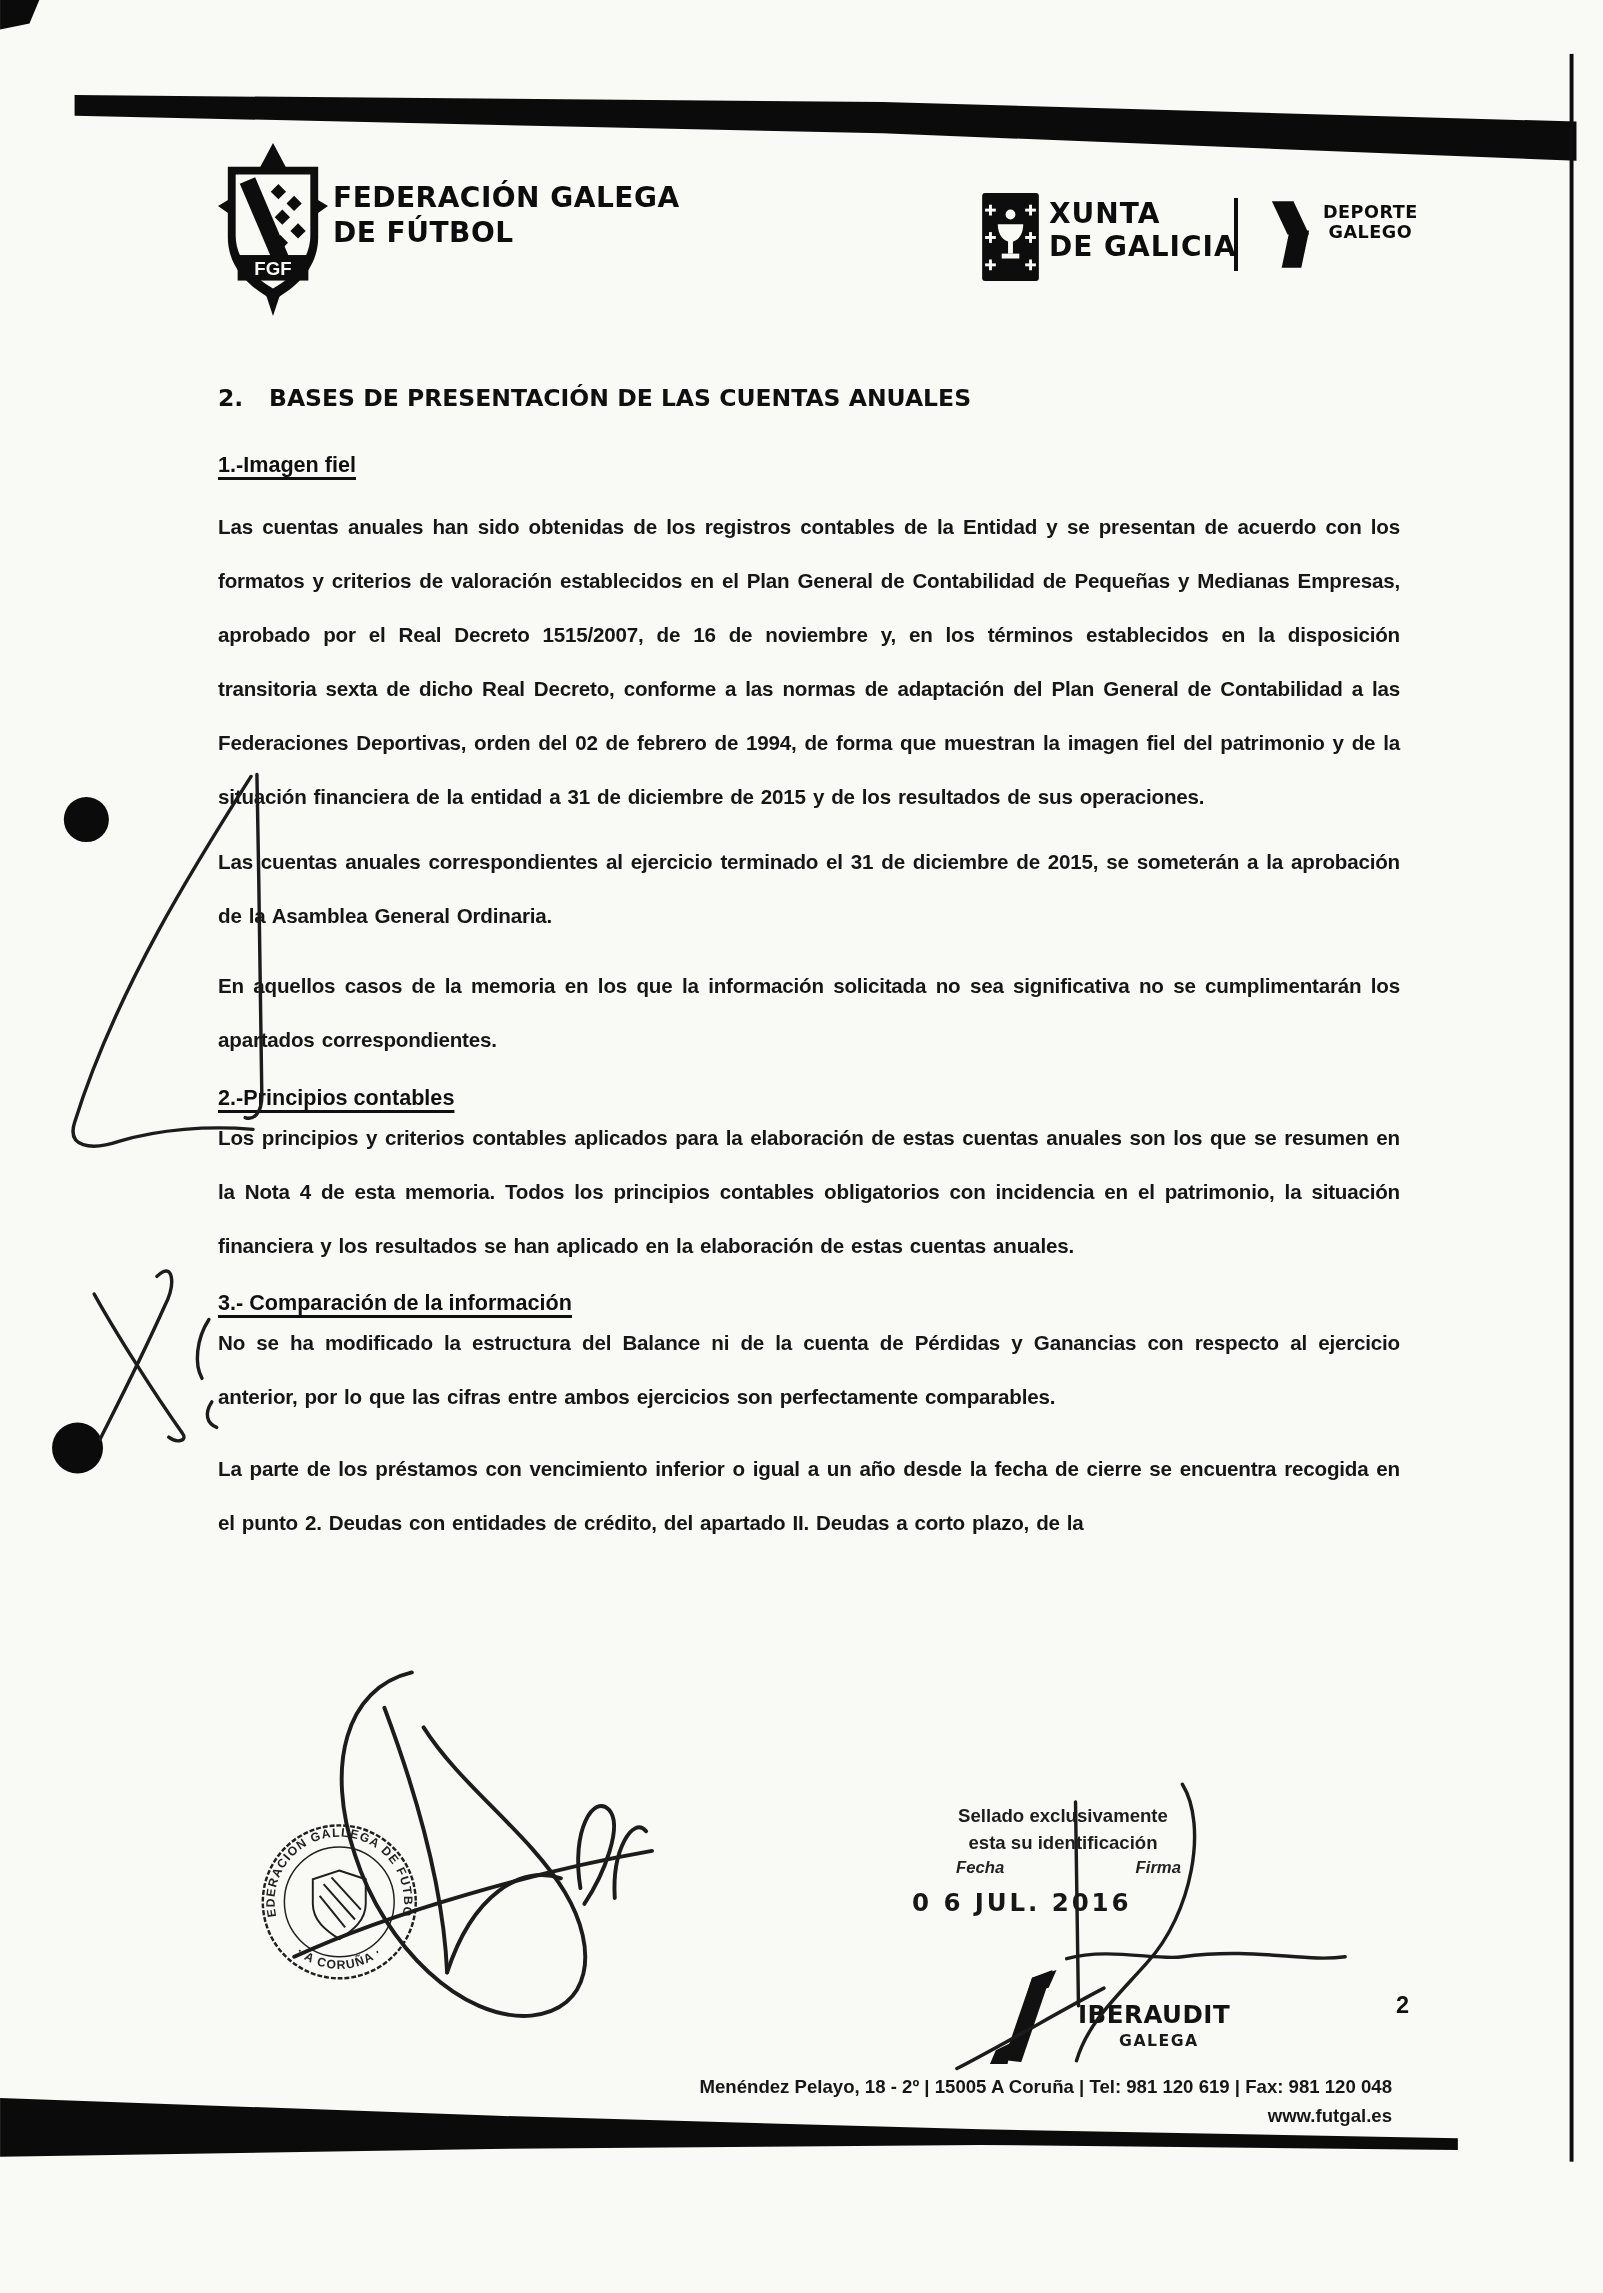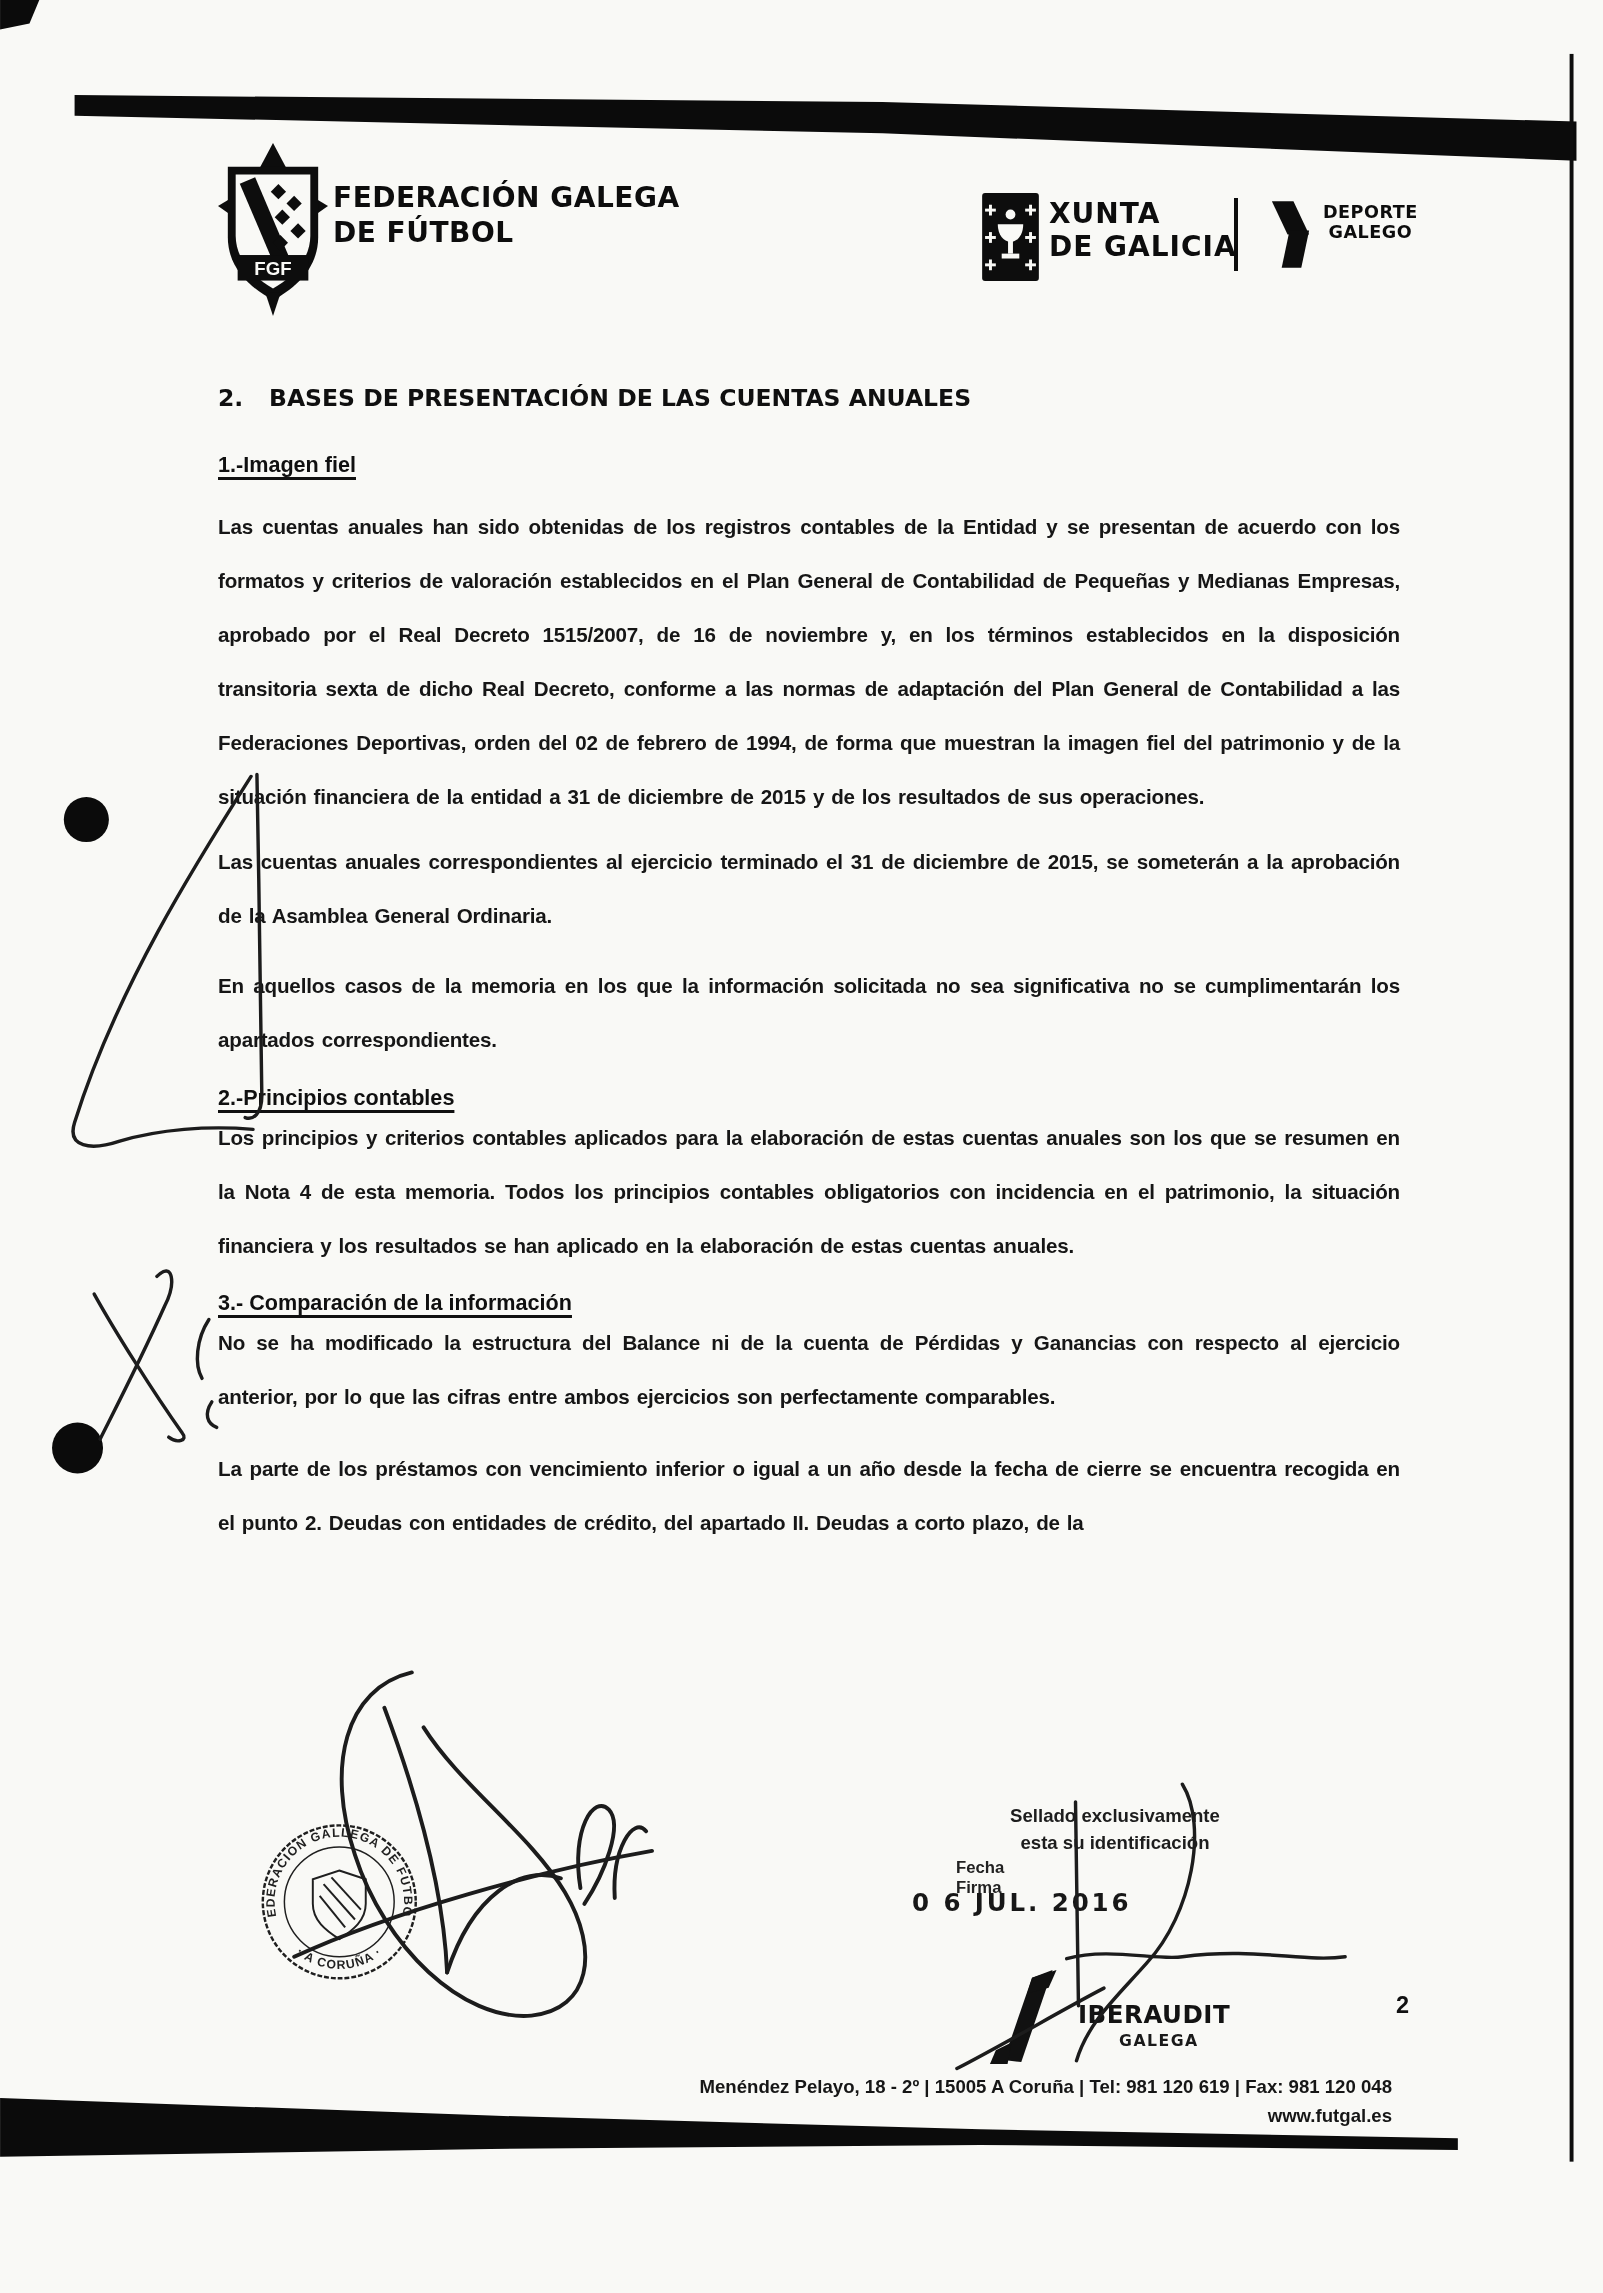--- a/index.html
+++ b/index.html
@@ -21,24 +21,24 @@
   .content{left:218px;top:384px;width:1182px;}
   .doc-title{font-family:"DejaVu Sans",sans-serif;font-weight:bold;font-size:23.5px;
     margin:0 0 40px 0;color:#101010;}
   .doc-title .num{display:inline-block;width:51px;}
   h2.sec{font-size:21.6px;font-weight:bold;margin:0 0 0 0;color:#101010;
     text-decoration:underline;text-underline-offset:4.9px;text-decoration-thickness:2.5px;}
   h2.h1m{margin-bottom:21.6px}.h2m{margin-bottom:29px}
   p.body{font-size:20.6px;font-weight:bold;line-height:54px;text-align:justify;
     margin:0;color:#161616;letter-spacing:-0.2px;word-spacing:1.5px;}
   
-  .sello{left:968px;top:1803px;width:294px;text-align:center;
+  .sello{left:916px;top:1803px;width:294px;text-align:center;
     font-size:18.6px;font-weight:bold;line-height:26.5px;color:#1d1d1d;}
   .ff-row{left:956px;top:1858px;width:225px;display:flex;justify-content:space-between;
-    font-weight:bold;font-size:16.7px;color:#222;flex-direction:column;}
+    font-style:italic;font-weight:bold;font-size:16.7px;color:#222;}
   .date-stamp{left:912px;top:1888px;font-family:"DejaVu Sans",sans-serif;font-weight:bold;
     font-size:24.5px;letter-spacing:2.9px;color:#171717;white-space:nowrap;}
   .iberaudit{left:1078px;top:2000px;font-family:"DejaVu Sans",sans-serif;font-weight:bold;
     font-size:24.5px;letter-spacing:0.5px;color:#131313;}
   .kreston{left:1119px;top:2031px;font-family:"DejaVu Sans",sans-serif;font-weight:bold;
     font-size:15.7px;letter-spacing:1.5px;color:#1a1a1a;}
   .page-num{left:1396px;top:1992px;font-size:23.5px;font-weight:bold;color:#111;}
   .footer{left:549px;top:2072px;width:843px;text-align:right;
     font-size:18.6px;font-weight:bold;line-height:29px;color:#161616;}
   svg text{font-family:"Liberation Sans",sans-serif;}

